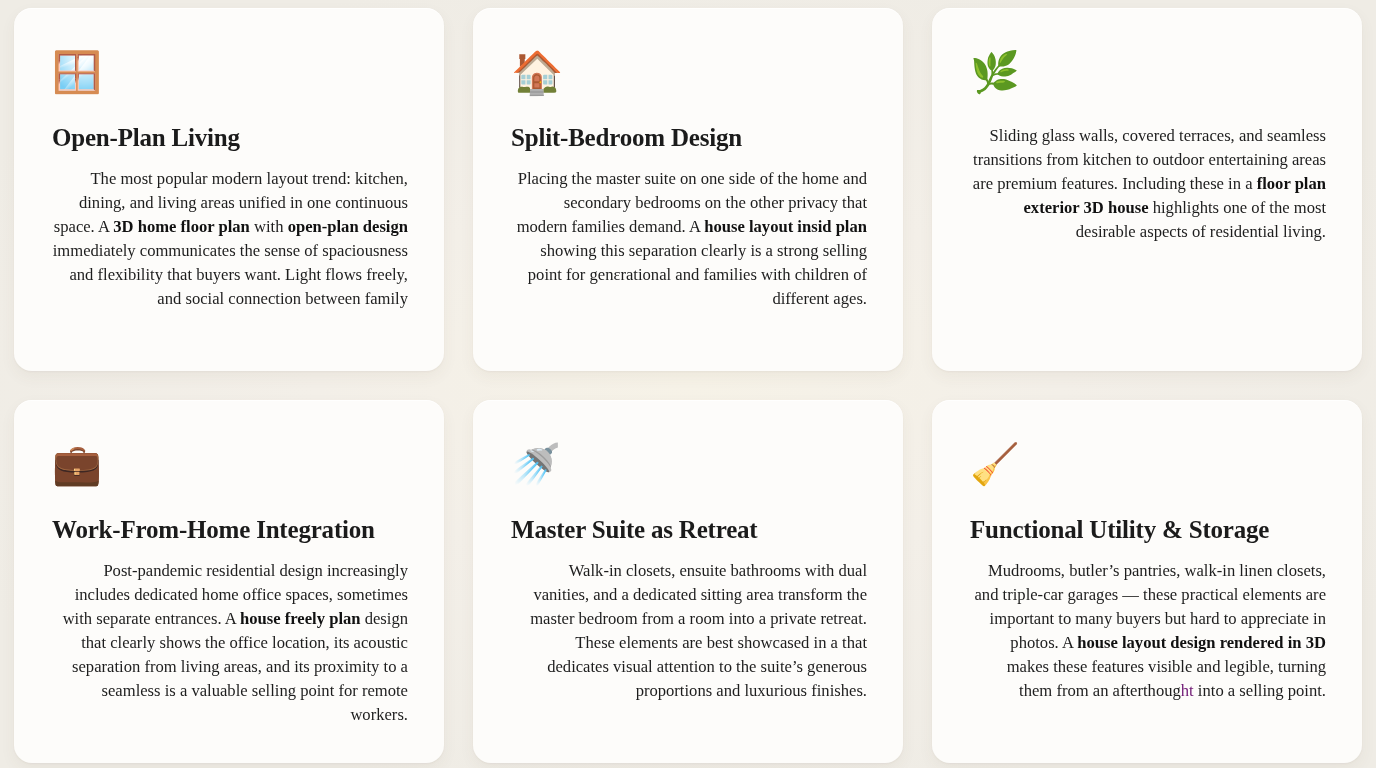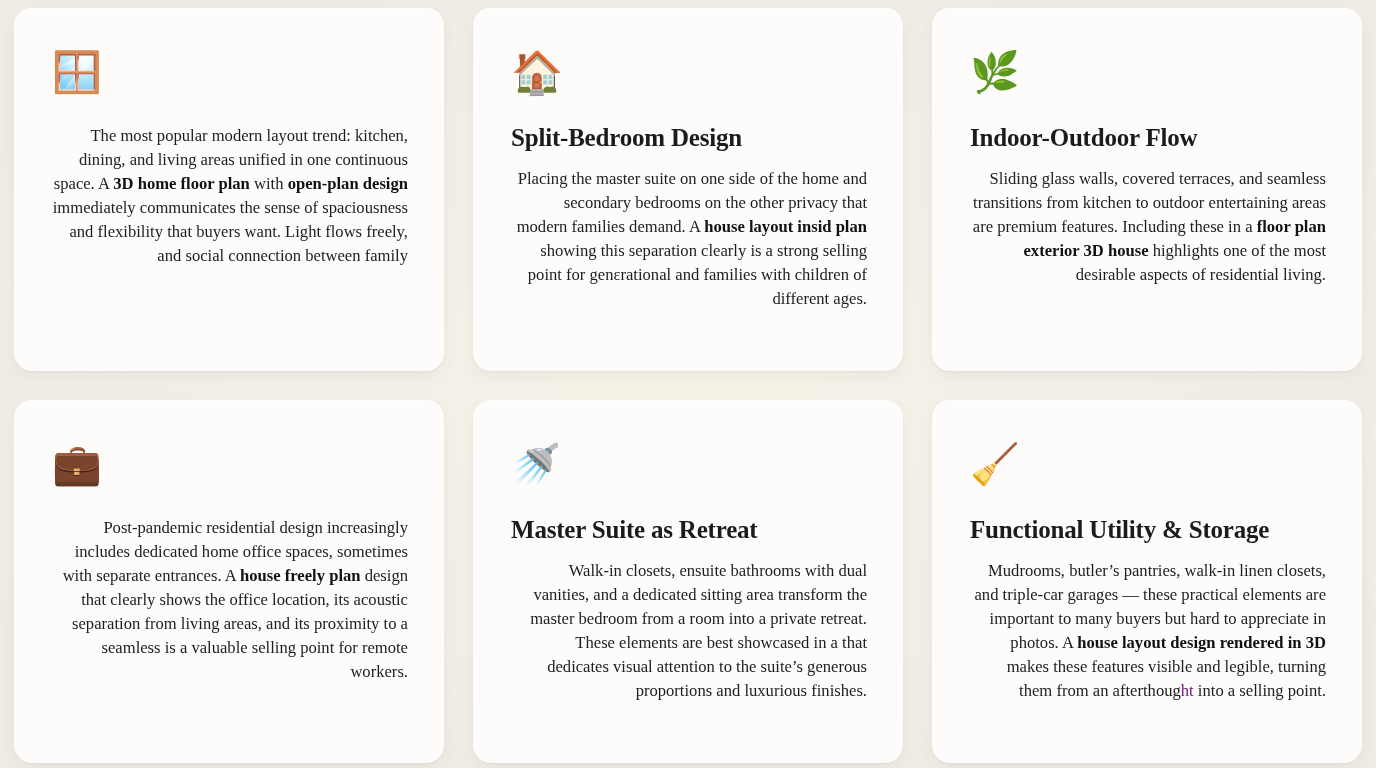--- a/index.html
+++ b/index.html
@@ -99,37 +99,38 @@
 </style>
 </head>
 <body>
 
 <div class="page-bg"></div>
 
 <div class="grid">
 
   <div class="card row1">
     <span class="card-icon icon-window">🪟</span>
+    <h2 class="card-title">Open-Plan Living</h2>
     <p class="card-body"><span>The most popular modern layout trend: kitchen, dining, and living areas unified in one continuous space. A </span><b>3D home floor plan</b><span> with </span><b>open-plan design</b><span> immediately communicates the sense of spaciousness and flexibility that buyers want. Light flows freely, and social connection between family</span></p>
   </div>
 
   <div class="card row1">
     <span class="card-icon icon-house">🏠</span>
     <h2 class="card-title">Split-Bedroom Design</h2>
     <p class="card-body"><span>Placing the master suite on one side of the home and secondary bedrooms on the other privacy that modern families demand. A </span><b>house layout insid plan</b><span> showing this separation clearly is a strong selling point for genɛrational and families with children of different ages.</span></p>
   </div>
 
   <div class="card row1">
     <span class="card-icon icon-herb">🌿</span>
-    <h2 class="card-title">Indoor-Outdoor Flow</h2>
     <p class="card-body"><span>Sliding glass walls, covered terraces, and seamless transitions from kitchen to outdoor entertaining areas are premium features. Including these in a </span><b>floor plan exterior 3D house</b><span> highlights one of the most desirable aspects of residential living.</span></p>
   </div>
 
   <div class="card row2">
     <span class="card-icon icon-briefcase">💼</span>
+    <h2 class="card-title">Work-From-Home Integration</h2>
     <p class="card-body"><span>Post-pandemic residential design increasingly includes dedicated home office spaces, sometimes with separate entrances. A </span><b>house freely plan</b><span> design that clearly shows the office location, its acoustic separation from living areas, and its proximity to a seamless is a valuable selling point for remote workers.</span></p>
   </div>
 
   <div class="card row2">
     <span class="card-icon icon-shower">🚿</span>
     <h2 class="card-title">Master Suite as Retreat</h2>
     <p class="card-body"><span>Walk-in closets, ensuite bathrooms with dual vanities, and a dedicated sitting area transform the master bedroom from a room into a private retreat. These elements are best showcased in a that dedicates visual attention to the suite’s generous proportions and luxurious finishes.</span></p>
   </div>
 
   <div class="card row2">

